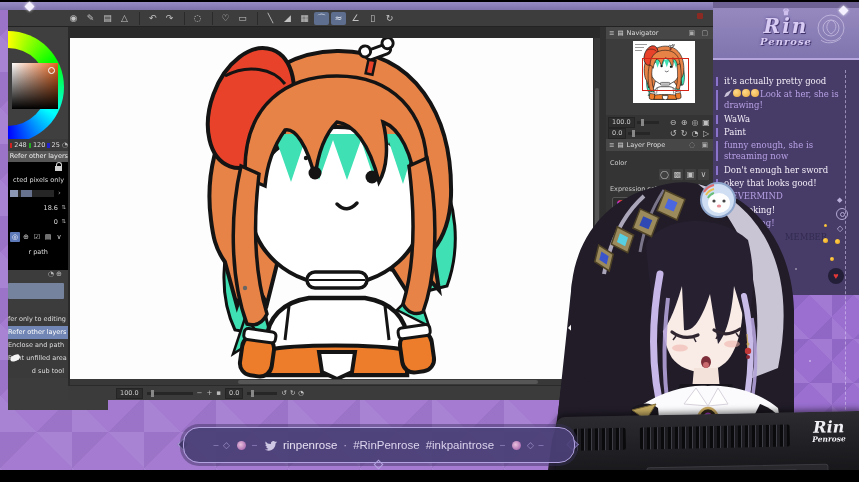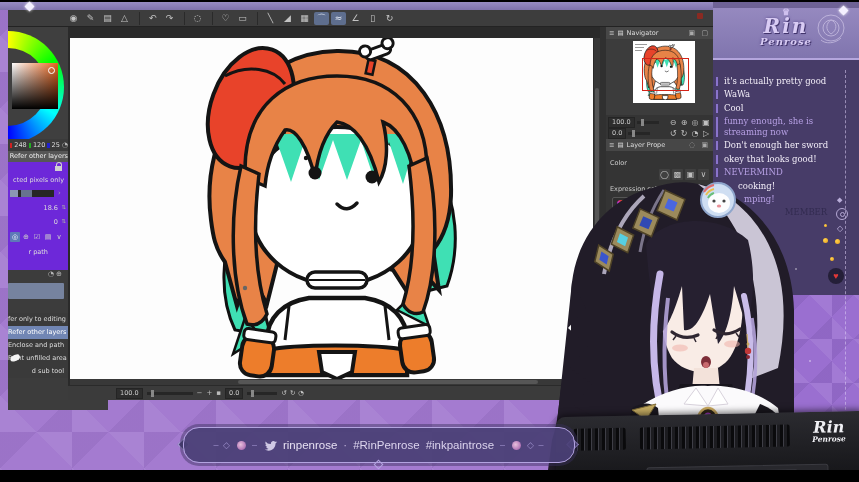--- a/index.html
+++ b/index.html
@@ -34,21 +34,21 @@
   #hue-wheel{position:absolute;left:-56px;top:4px;width:112px;height:112px;border-radius:50%;
     background:conic-gradient(from -60deg,#f00,#ff0,#0f0,#0ff,#00f,#f0f,#f00);}
   #hue-cover{position:absolute;left:-39px;top:21px;width:78px;height:78px;border-radius:50%;background:#3f3f3f;}
   #sv-square{position:absolute;left:4px;top:36px;width:46px;height:46px;
     background:linear-gradient(to bottom,rgba(0,0,0,0),#000),linear-gradient(to right,#fff,#e8641e);}
   #sv-cursor{position:absolute;left:40px;top:40px;width:5px;height:5px;border:1px solid #fff;border-radius:50%;}
   #rgb-row{position:absolute;left:0;top:112px;width:60px;height:12px;background:#3a3a3a;display:flex;align-items:center;gap:2px;padding-left:2px;font-size:6.5px;color:#ddd;}
   .swatch{width:5px;height:5px;display:inline-block;}
   #tp-header{position:absolute;left:0;top:124px;width:60px;height:11px;background:#565656;color:#eee;font-size:6.5px;line-height:11px;}
   .clip-left{white-space:nowrap;overflow:hidden;display:flex;justify-content:flex-end;}
-  #tool-property{position:absolute;left:0;top:135px;width:60px;height:108px;background:#6d28d9;font-size:6.5px;color:#ddd;}
+  #tool-property{position:absolute;left:0;top:135px;width:60px;height:108px;background:#000000;font-size:6.5px;color:#ddd;}
   .padlock{position:absolute;right:6px;top:4px;width:7px;height:5px;background:#cfcfcf;}
   .padlock:before{content:"";position:absolute;left:1px;top:-4px;width:4px;height:4px;border:1.2px solid #cfcfcf;border-bottom:none;border-radius:3px 3px 0 0;}
   #tp-slider{position:absolute;left:2px;top:28px;width:44px;height:7px;background:#262626;}
   #tp-slider .seg1{position:absolute;left:0;top:0;width:8px;height:7px;background:#8b97b4;}
   #tp-slider .seg2{position:absolute;left:11px;top:0;width:11px;height:7px;background:#67738e;}
   #tp-arrow{position:absolute;left:50px;top:27px;font-size:7px;color:#aaa;}
   .tp-val{position:absolute;right:10px;width:40px;text-align:right;}
   .stepper{position:absolute;right:2px;font-size:5.5px;color:#aaa;}
   #tool-property .icons{position:absolute;left:2px;top:70px;display:flex;gap:1px;}
   #tool-property .icons .icon-btn{width:10px;height:10px;font-size:7px;line-height:10px;text-align:center;color:#ccc;border-radius:1px;}
@@ -430,22 +430,23 @@
       </svg>
       <div id="logo">
         <span class="crown">♛</span>
         <span class="l1">Rin</span>
         <span class="l2">Penrose</span>
       </div>
     </div>
 
     <div id="chat">
         <div class="chat-msg tone-white"><span>it's actually pretty good</span></div>
+        <div class="chat-msg tone-purple"><span class="e-pen"></span><span class="e-clap"></span><span class="e-clap"></span><span class="e-clap"></span><span>Look at her, she is drawing!</span></div>
         <div class="chat-msg tone-white"><span>WaWa</span></div>
-        <div class="chat-msg tone-white"><span>Cool</span></div>
+        <div class="chat-msg tone-white"><span>Paint</span></div>
         <div class="chat-msg tone-purple"><span>funny enough, she is streaming now</span></div>
         <div class="chat-msg tone-white"><span>Don't enough her sword</span></div>
         <div class="chat-msg tone-white"><span>okey that looks good!</span></div>
         <div class="chat-msg tone-purple"><span>NEVERMIND</span></div>
         <div class="chat-msg tone-white" style="padding-left: 22px;"><span>cooking!</span></div>
         <div class="chat-msg tone-purple" style="padding-left: 28px;"><span>mping!</span></div>
         <div class="chat-msg tone-dark" style="padding-left: 54px; text-align: center;"><span>MEMBER</span></div>
         <div class="chat-msg tone-dark" style="padding-left: 32px;"><span>it</span></div>
       </div>
 

